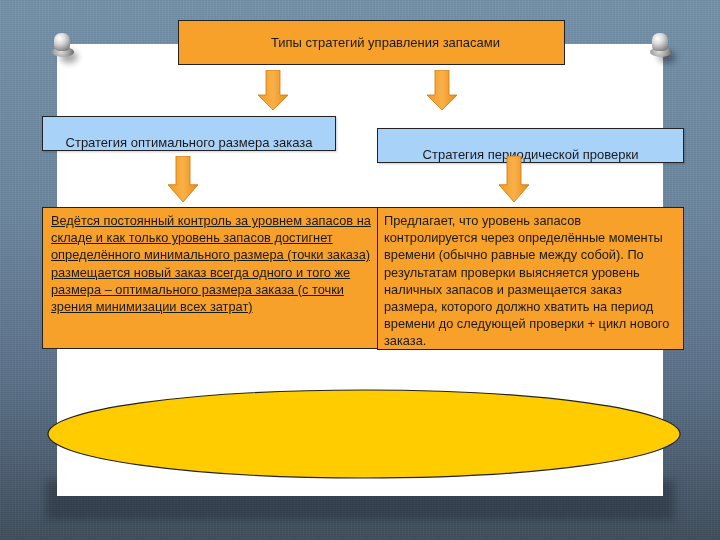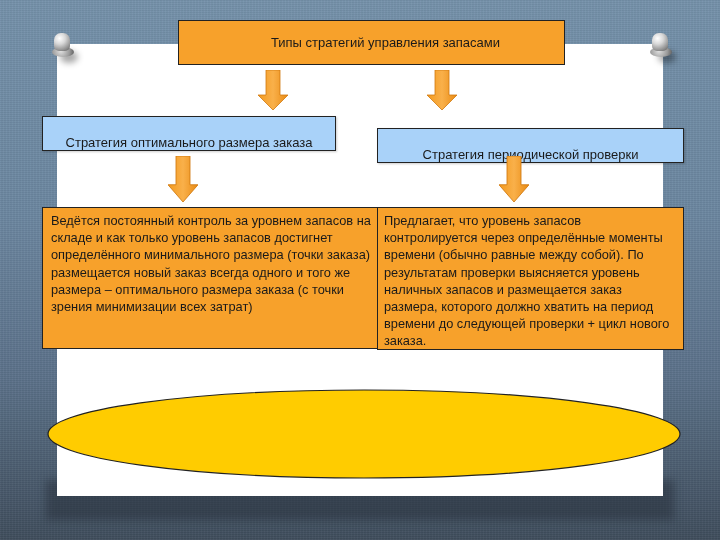--- a/index.html
+++ b/index.html
@@ -50,21 +50,21 @@
     top:116px; height:35px; background:#a9d2f9;
     display:flex; align-items:flex-end; justify-content:center; font-size:13px;
     box-shadow: 1px 1px 2px rgba(0,0,0,0.2);
   }
   .strategy.left { left:42px; width:294px; }
   .strategy.right { left:377px; width:307px;margin-top:12px; }
   .desc {
     top:207px; background:#f7a12b; padding:4px 8px 4px 8px; line-height:17.2px;
     font-size:12.8px;
   }
-  .desc.left { left:42px; width:354px; height:142px; }
+  .desc.left { left:42px; width:354px; height:142px;text-decoration:underline; }
   .desc.right { left:377px; width:307px; height:143px; padding-left:6px; }
   .arrow { position:absolute; width:30px; height:40px; }
   .ellipse-wrap { position:absolute; left:46px; top:388px; width:636px; height:92px; }
   .ellipse-text {
     position:absolute; left:120px; top:14px; width:396px; text-align:center;
     font-size:12.5px; line-height:17px; color:#1a1a1a;
   }
 </style>
 </head>
 <body>

